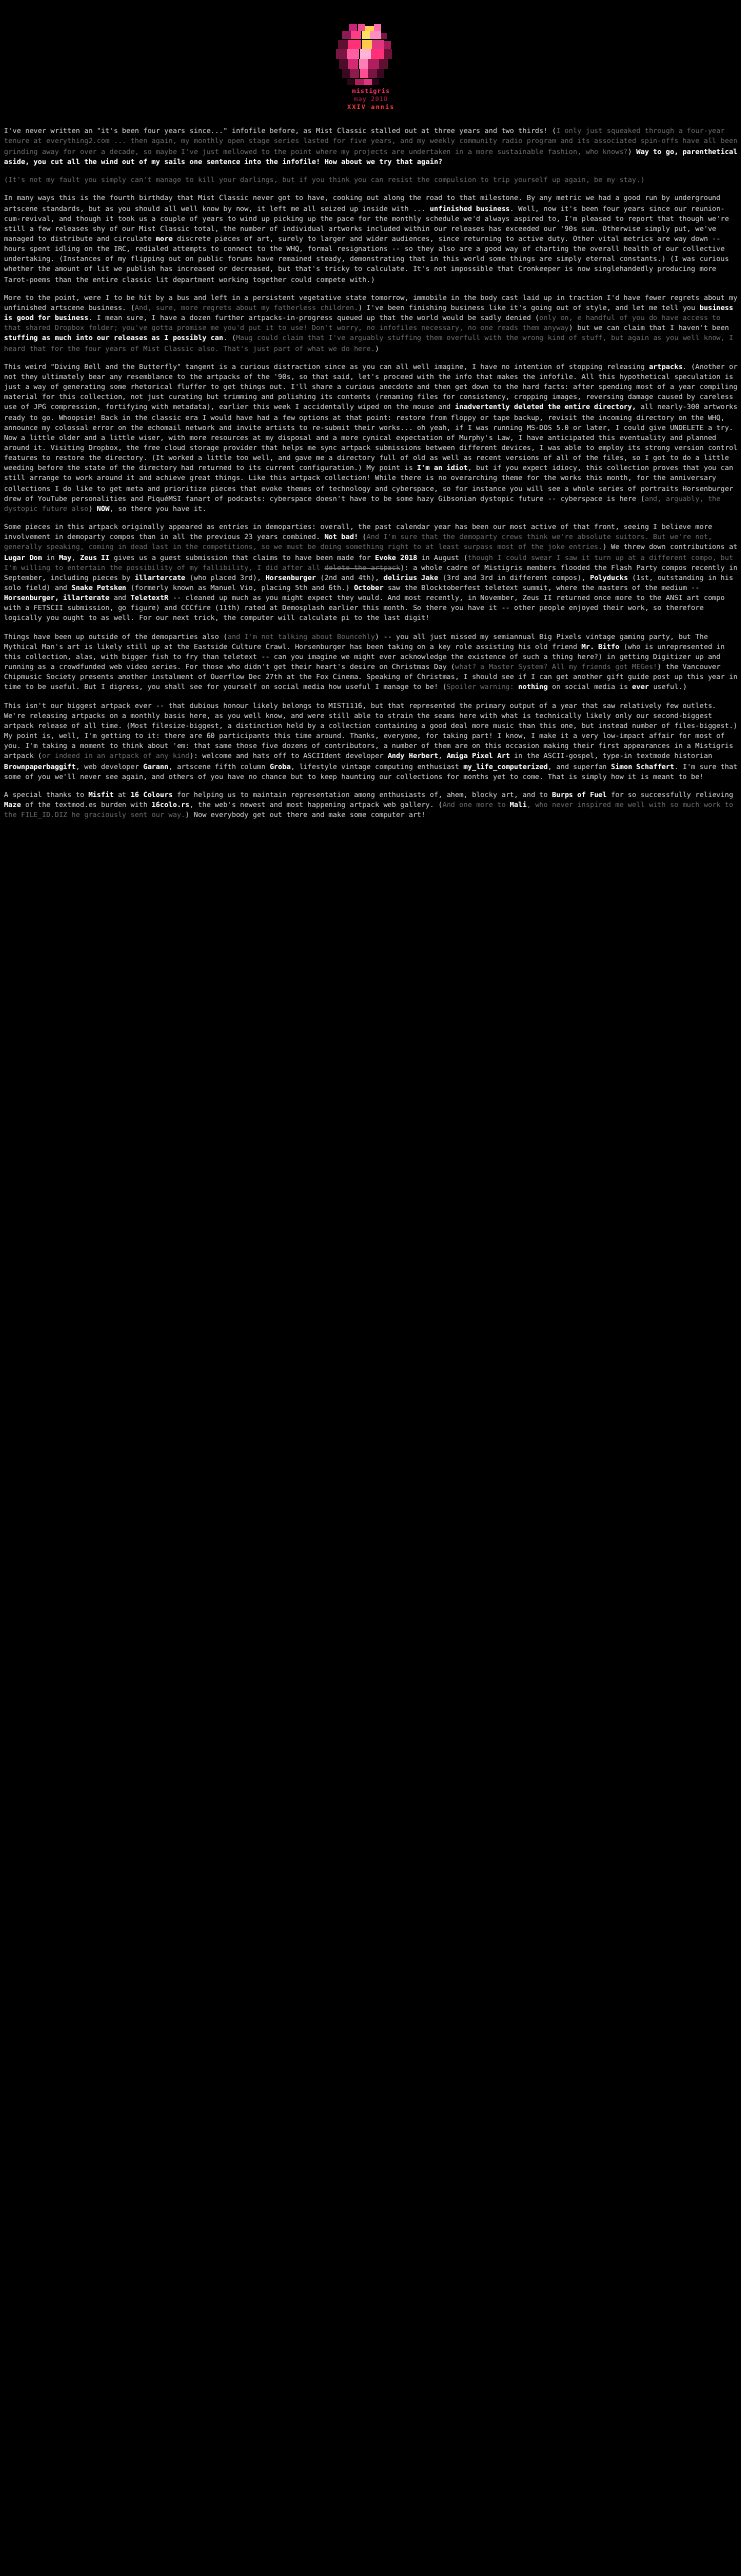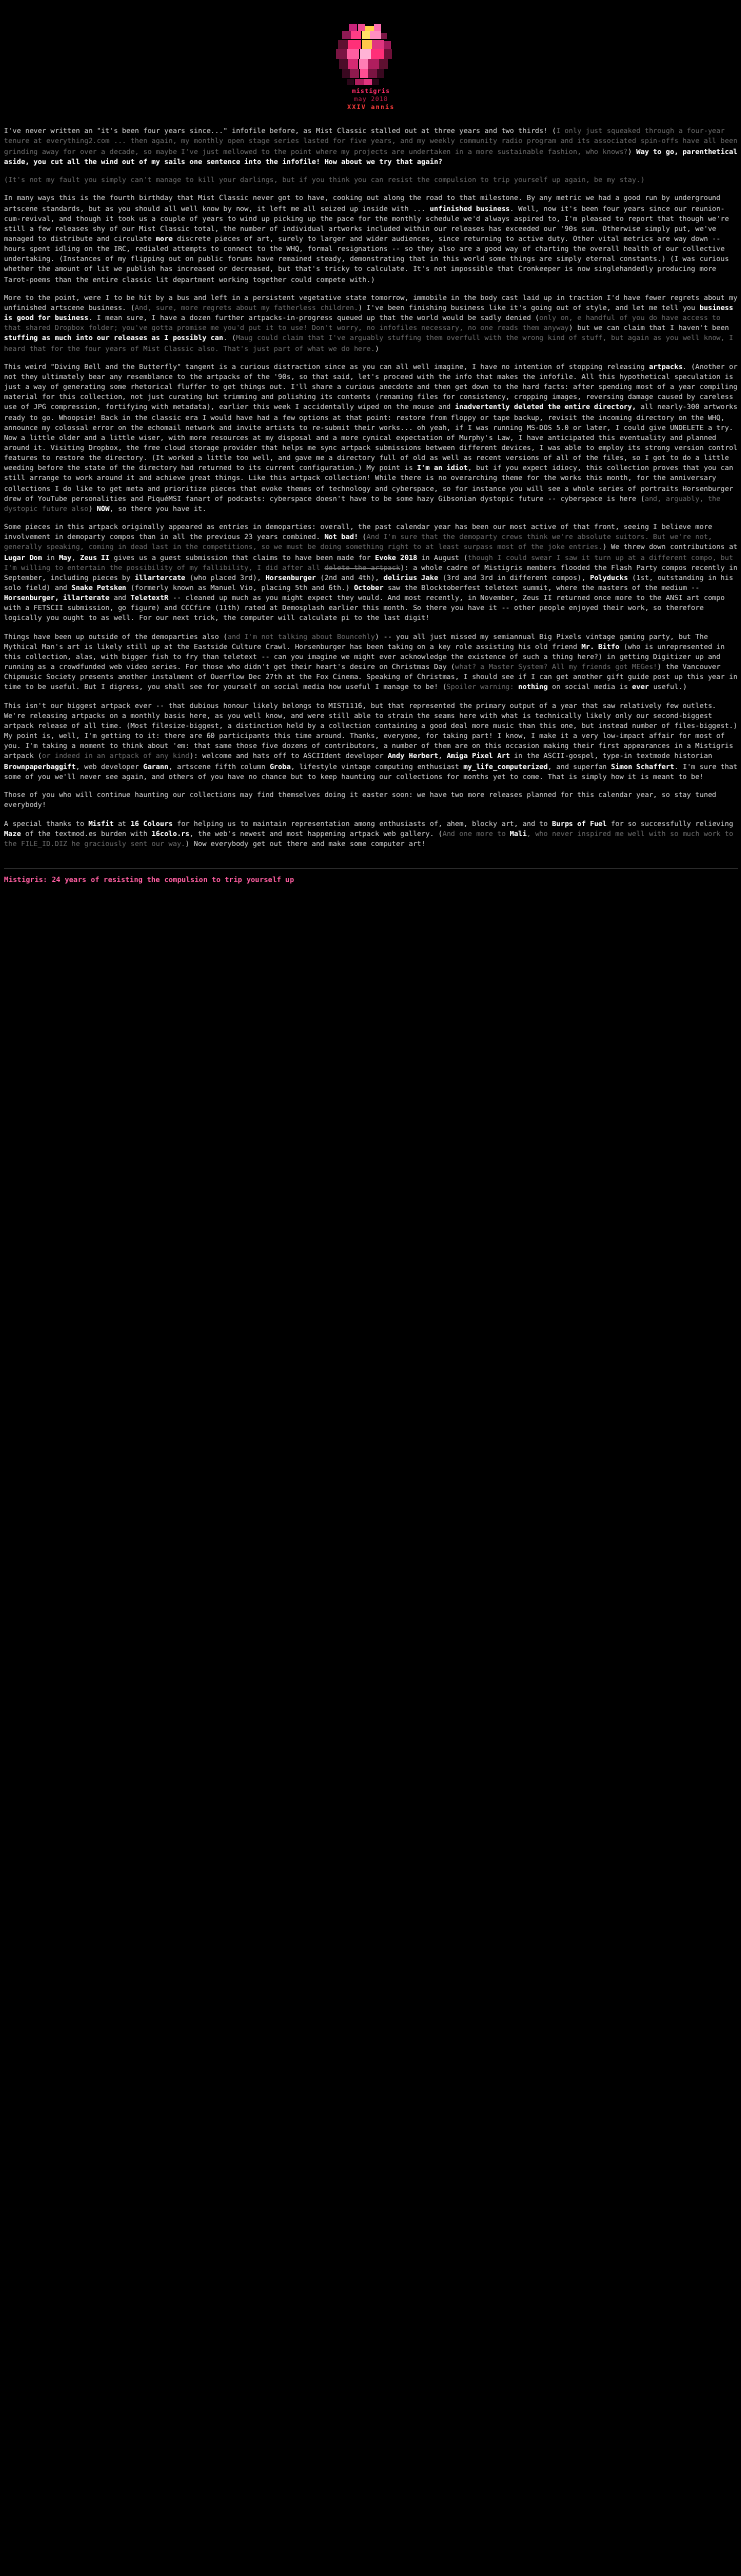--- a/index.html
+++ b/index.html
@@ -115,22 +115,18 @@
 
   <div class="body-text" id="article-body">
       <p><span class="t">I've never written an "it's been four years since..." infofile before, as Mist Classic stalled out at three years and two thirds! (</span><span class="dim">I only just squeaked through a four-year tenure at everything2.com ... then again, my monthly open stage series lasted for five years, and my weekly community radio program and its associated spin-offs have all been grinding away for over a decade, so maybe I've just mellowed to the point where my projects are undertaken in a more sustainable fashion, who knows?</span><span class="t">) </span><span class="hl">Way to go, parenthetical aside, you cut all the wind out of my sails one sentence into the infofile! How about we try that again?</span></p>
       <p><span class="dim">(It's not my fault you simply can't manage to kill your darlings, but if you think you can resist the compulsion to trip yourself up again, be my stay.)</span></p>
       <p><span class="t">In many ways this is the fourth birthday that Mist Classic never got to have, cooking out along the road to that milestone. By any metric we had a good run by underground artscene standards, but as you should all well know by now, it left me all seized up inside with ... </span><span class="hl">unfinished business</span><span class="t">. Well, now it's been four years since our reunion-cum-revival, and though it took us a couple of years to wind up picking up the pace for the monthly schedule we'd always aspired to, I'm pleased to report that though we're still a few releases shy of our Mist Classic total, the number of individual artworks included within our releases has exceeded our '90s sum. Otherwise simply put, we've managed to distribute and circulate </span><span class="hl">more</span><span class="t"> discrete pieces of art, surely to larger and wider audiences, since returning to active duty. Other vital metrics are way down -- hours spent idling on the IRC, redialed attempts to connect to the WHQ, formal resignations -- so they also are a good way of charting the overall health of our collective undertaking. (Instances of my flipping out on public forums have remained steady, demonstrating that in this world some things are simply eternal constants.) (I was curious whether the amount of lit we publish has increased or decreased, but that's tricky to calculate. It's not impossible that Cronkeeper is now singlehandedly producing more Tarot-poems than the entire classic lit department working together could compete with.)</span></p>
       <p><span class="t">More to the point, were I to be hit by a bus and left in a persistent vegetative state tomorrow, immobile in the body cast laid up in traction I'd have fewer regrets about my unfinished artscene business. (</span><span class="dim">And, sure, more regrets about my fatherless children.</span><span class="t">) I've been finishing business like it's going out of style, and let me tell you </span><span class="hl">business is good for business</span><span class="t">. I mean sure, I have a dozen further artpacks-in-progress queued up that the world would be sadly denied (</span><span class="dim">only on, e handful of you do have access to that shared Dropbox folder; you've gotta promise me you'd put it to use! Don't worry, no infofiles necessary, no one reads them anyway</span><span class="t">) but we can claim that I haven't been </span><span class="hl">stuffing as much into our releases as I possibly can</span><span class="t">. (</span><span class="dim">Maug could claim that I've arguably stuffing them overfull with the wrong kind of stuff, but again as you well know, I heard that for the four years of Mist Classic also. That's just part of what we do here.</span><span class="t">)</span></p>
       <p><span class="t">This weird "Diving Bell and the Butterfly" tangent is a curious distraction since as you can all well imagine, I have no intention of stopping releasing </span><span class="hl">artpacks</span><span class="t">. (Another or not they ultimately bear any resemblance to the artpacks of the '90s, so that said, let's proceed with the info that makes the infofile. All this hypothetical speculation is just a way of generating some rhetorical fluffer to get things out. I'll share a curious anecdote and then get down to the hard facts: after spending most of a year compiling material for this collection, not just curating but trimming and polishing its contents (renaming files for consistency, cropping images, reversing damage caused by careless use of JPG compression, fortifying with metadata), earlier this week I accidentally wiped on the mouse and </span><span class="hl">inadvertently deleted the entire directory,</span><span class="t"> all nearly-300 artworks ready to go. Whoopsie! Back in the classic era I would have had a few options at that point: restore from floppy or tape backup, revisit the incoming directory on the WHQ, announce my colossal error on the echomail network and invite artists to re-submit their works... oh yeah, if I was running MS-DOS 5.0 or later, I could give UNDELETE a try. Now a little older and a little wiser, with more resources at my disposal and a more cynical expectation of Murphy's Law, I have anticipated this eventuality and planned around it. Visiting Dropbox, the free cloud storage provider that helps me sync artpack submissions between different devices, I was able to employ its strong version control features to restore the directory. (It worked a little too well, and gave me a directory full of old as well as recent versions of all of the files, so I got to do a little weeding before the state of the directory had returned to its current configuration.) </span><span class="t">My point is </span><span class="hl">I'm an idiot</span><span class="t">, but if you expect idiocy, this collection proves that you can still arrange to work around it and achieve great things. Like this artpack collection! While there is no overarching theme for the works this month, for the anniversary collections I do like to get meta and prioritize pieces that evoke themes of technology and cyberspace, so for instance you will see a whole series of portraits Horsenburger drew of YouTube personalities and PiquéMSI fanart of podcasts: cyberspace doesn't have to be some hazy Gibsonian dystopic future -- cyberspace is here (</span><span class="dim">and, arguably, the dystopic future also</span><span class="t">) </span><span class="hl">NOW</span><span class="t">, so there you have it.</span></p>
       <p><span class="t">Some pieces in this artpack originally appeared as entries in demoparties: overall, the past calendar year has been our most active of that front, seeing I believe more involvement in demoparty compos than in all the previous 23 years combined. </span><span class="hl">Not bad!</span><span class="t"> (</span><span class="dim">And I'm sure that the demoparty crews think we're absolute suitors. But we're not, generally speaking, coming in dead last in the competitions, so we must be doing something right to at least surpass most of the joke entries.</span><span class="t">) We threw down contributions at </span><span class="hl">Lugar Dom</span><span class="t"> in </span><span class="hl">May</span><span class="t">, </span><span class="hl">Zeus II</span><span class="t"> gives us a guest submission that claims to have been made for </span><span class="hl">Evoke 2018</span><span class="t"> in August (</span><span class="dim">though I could swear I saw it turn up at a different compo, but I'm willing to entertain the possibility of my fallibility, I did after all </span><span class="strike">delete the artpack</span><span class="t">): a whole cadre of Mistigris members flooded the Flash Party compos recently in September, including pieces by </span><span class="hl">illartercate</span><span class="t"> (who placed 3rd), </span><span class="hl">Horsenburger</span><span class="t"> (2nd and 4th), </span><span class="hl">delirius Jake</span><span class="t"> (3rd and 3rd in different compos), </span><span class="hl">Polyducks</span><span class="t"> (1st, outstanding in his solo field) and </span><span class="hl">Snake Petsken</span><span class="t"> (formerly known as Manuel Vio, placing 5th and 6th.) </span><span class="hl">October</span><span class="t"> saw the Blocktoberfest teletext summit, where the masters of the medium -- </span><span class="hl">Horsenburger, illarterate</span><span class="t"> and </span><span class="hl">TeletextR</span><span class="t"> -- cleaned up much as you might expect they would. And most recently, in November, Zeus II returned once more to the ANSI art compo with a FETSCII submission, go figure) and CCCfire (11th) rated at Demosplash earlier this month. So there you have it -- other people enjoyed their work, so therefore logically you ought to as well. For our next trick, the computer will calculate pi to the last digit!</span></p>
       <p><span class="t">Things have been up outside of the demoparties also (</span><span class="dim">and I'm not talking about Bouncehly</span><span class="t">) -- you all just missed my semiannual Big Pixels vintage gaming party, but The Mythical Man's art is likely still up at the Eastside Culture Crawl. Horsenburger has been taking on a key role assisting his old friend </span><span class="hl">Mr. Bitfo</span><span class="t"> (who is unrepresented in this collection, alas, with bigger fish to fry than teletext -- can you imagine we might ever acknowledge the existence of such a thing here?) in getting Digitizer up and running as a crowdfunded web video series. For those who didn't get their heart's desire on Christmas Day (</span><span class="dim">what? a Master System? All my friends got MEGes!</span><span class="t">) the Vancouver Chipmusic Society presents another instalment of Ouerflow Dec 27th at the Fox Cinema. Speaking of Christmas, I should see if I can get another gift guide post up this year in time to be useful. But I digress, you shall see for yourself on social media how useful I manage to be! (</span><span class="dim">Spoiler warning: </span><span class="hl">nothing</span><span class="t"> on social media is </span><span class="hl">ever</span><span class="t"> useful.)</span></p>
       <p><span class="t">This isn't our biggest artpack ever -- that dubious honour likely belongs to MIST1116, but that represented the primary output of a year that saw relatively few outlets. We're releasing artpacks on a monthly basis here, as you well know, and were still able to strain the seams here with what is technically likely only our second-biggest artpack release of all time. (Most filesize-biggest, a distinction held by a collection containing a good deal more music than this one, but instead number of files-biggest.) My point is, well, I'm getting to it: there are 60 participants this time around. Thanks, everyone, for taking part! I know, I make it a very low-impact affair for most of you. I'm taking a moment to think about 'em: that same those five dozens of contributors, a number of them are on this occasion making their first appearances in a Mistigris artpack (</span><span class="dim">or indeed in an artpack of any kind</span><span class="t">): welcome and hats off to ASCIIdent developer </span><span class="hl">Andy Herbert</span><span class="t">, </span><span class="hl">Amiga Pixel Art</span><span class="t"> in the ASCII-gospel, type-in textmode historian </span><span class="hl">Brownpaperbaggift</span><span class="t">, web developer </span><span class="hl">Garann</span><span class="t">, artscene fifth column </span><span class="hl">Groba</span><span class="t">, lifestyle vintage computing enthusiast </span><span class="hl">my_life_computerized</span><span class="t">, and superfan </span><span class="hl">Simon Schaffert</span><span class="t">. I'm sure that some of you we'll never see again, and others of you have no chance but to keep haunting our collections for months yet to come. That is simply how it is meant to be!</span></p>
-      <p><span class="t">Those of you who will continue haunting our collections may find themselves doing it easter soon: we have two more releases planned for this calendar year, so stay tuned everybody!</span></p>
       <p><span class="t">A special thanks to </span><span class="hl">Misfit</span><span class="t"> at </span><span class="hl">16 Colours</span><span class="t"> for helping us to maintain representation among enthusiasts of, ahem, blocky art, and to </span><span class="hl">Burps of Fuel</span><span class="t"> for so successfully relieving </span><span class="hl">Maze</span><span class="t"> of the textmod.es burden with </span><span class="hl">16colo.rs</span><span class="t">, the web's newest and most happening artpack web gallery. (</span><span class="dim">And one more to </span><span class="hl">Mali</span><span class="dim">, who never inspired me well with so much work to the FILE_ID.DIZ he graciously sent our way.</span><span class="t">) Now everybody get out there and make some computer art!</span></p>
     </div>
 
-  <div class="footer">
-    <div class="footerline">Mistigris: 24 years of resisting the compulsion to trip yourself up</div>
-  </div>
 
 </div>
 
 
 </body></html>

